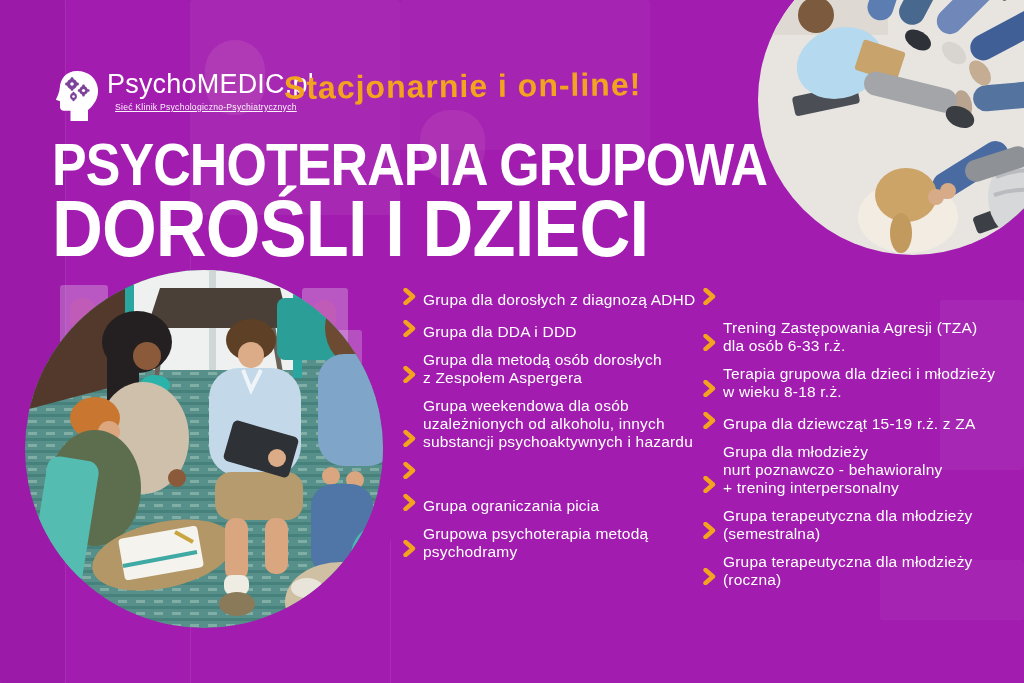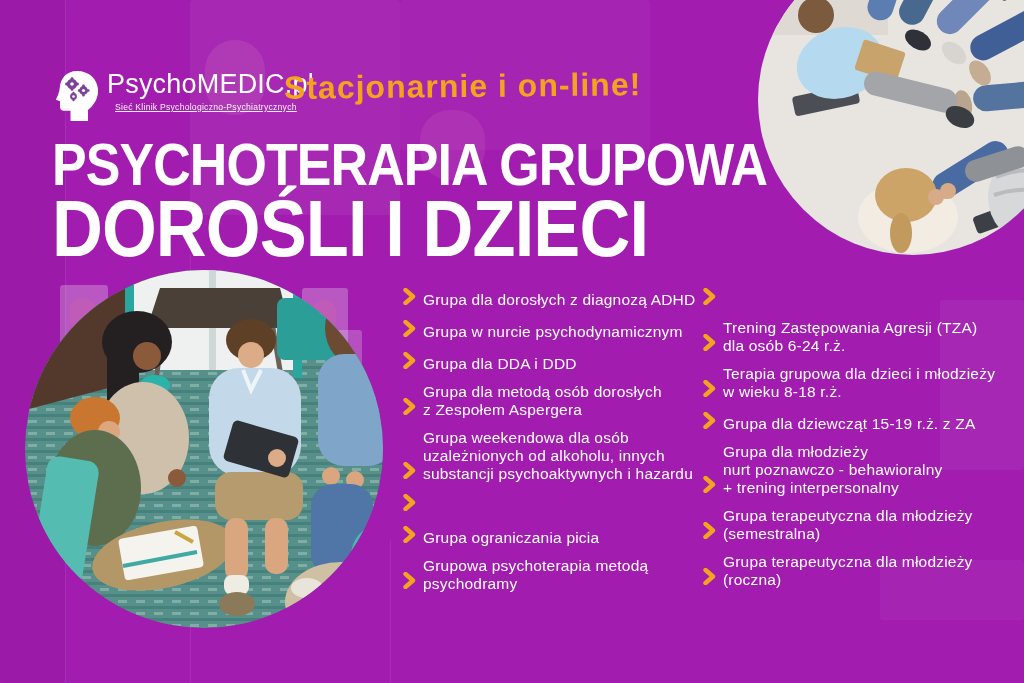--- a/index.html
+++ b/index.html
@@ -214,28 +214,20 @@
 
       <li class="item">
         <span class="chev">
           <svg width="13" height="17" viewBox="0 0 13 17">
             <polyline points="2.5,2 10,8.5 2.5,15" fill="none" stroke="#f2a41e" stroke-width="4.4" stroke-linecap="round" stroke-linejoin="round"></polyline>
           </svg>
         </span>
         <span class="item-text">Grupa dla dorosłych z diagnozą ADHD</span>
       </li>
 
-      <li class="item">
-        <span class="chev">
-          <svg width="13" height="17" viewBox="0 0 13 17">
-            <polyline points="2.5,2 10,8.5 2.5,15" fill="none" stroke="#f2a41e" stroke-width="4.4" stroke-linecap="round" stroke-linejoin="round"></polyline>
-          </svg>
-        </span>
-        <span class="item-text">Grupa w nurcie psychodynamicznym</span>
-      </li>
 
       <li class="item">
         <span class="chev">
           <svg width="13" height="17" viewBox="0 0 13 17">
             <polyline points="2.5,2 10,8.5 2.5,15" fill="none" stroke="#f2a41e" stroke-width="4.4" stroke-linecap="round" stroke-linejoin="round"></polyline>
           </svg>
         </span>
         <span class="item-text">Grupa dla DDA i DDD</span>
       </li>
 
@@ -298,21 +290,21 @@
         </span>
       </li>
 
       <li class="item">
         <span class="chev">
           <svg width="13" height="17" viewBox="0 0 13 17">
             <polyline points="2.5,2 10,8.5 2.5,15" fill="none" stroke="#f2a41e" stroke-width="4.4" stroke-linecap="round" stroke-linejoin="round"></polyline>
           </svg>
         </span>
         <span class="item-text">Trening Zastępowania Agresji (TZA)
-dla osób 6-24 r.ż.</span>
+dla osób 6-33 r.ż.</span>
       </li>
 
 
       <li class="item">
         <span class="chev">
           <svg width="13" height="17" viewBox="0 0 13 17">
             <polyline points="2.5,2 10,8.5 2.5,15" fill="none" stroke="#f2a41e" stroke-width="4.4" stroke-linecap="round" stroke-linejoin="round"></polyline>
           </svg>
         </span>
         <span class="item-text">Terapia grupowa dla dzieci i młodzieży

